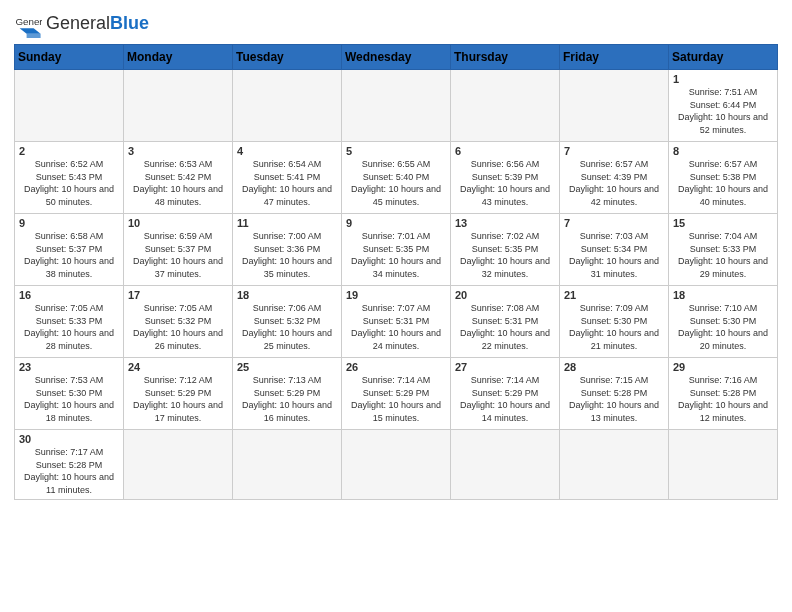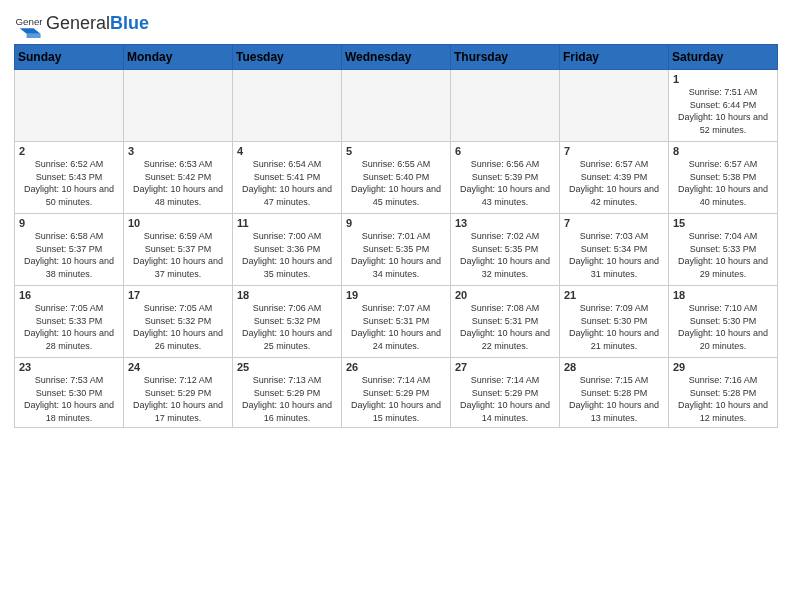--- a/index.html
+++ b/index.html
@@ -323,15 +323,29 @@
 Sunset: 5:28 PM
 Daylight: 10 hours and 13 minutes.</div>
           </td>
           <td>
             <span class="day-num">29</span>
             <div class="day-info">Sunrise: 7:16 AM
 Sunset: 5:28 PM
 Daylight: 10 hours and 12 minutes.</div>
           </td>
         </tr>
+        <tr>
+          <td>
+            <span class="day-num">30</span>
+            <div class="day-info">Sunrise: 7:17 AM
+Sunset: 5:28 PM
+Daylight: 10 hours and 11 minutes.</div>
+          </td>
+          <td class="last-row"></td>
+          <td class="last-row"></td>
+          <td class="last-row"></td>
+          <td class="last-row"></td>
+          <td class="last-row"></td>
+          <td class="last-row"></td>
+        </tr>
       </tbody>
   </table>
 </div>
 
 </body></html>

